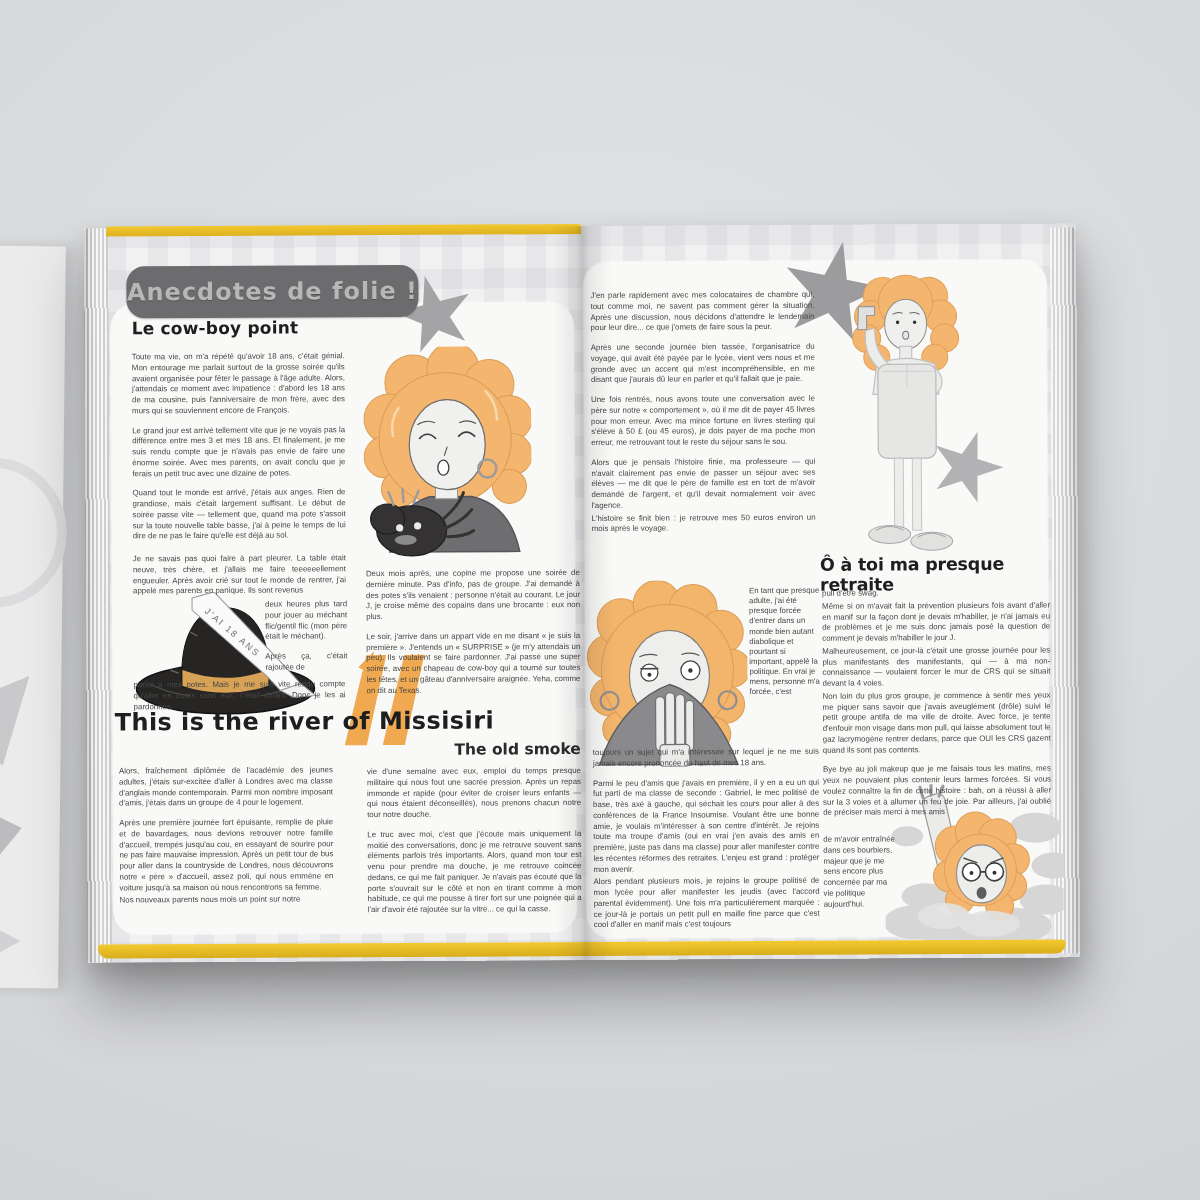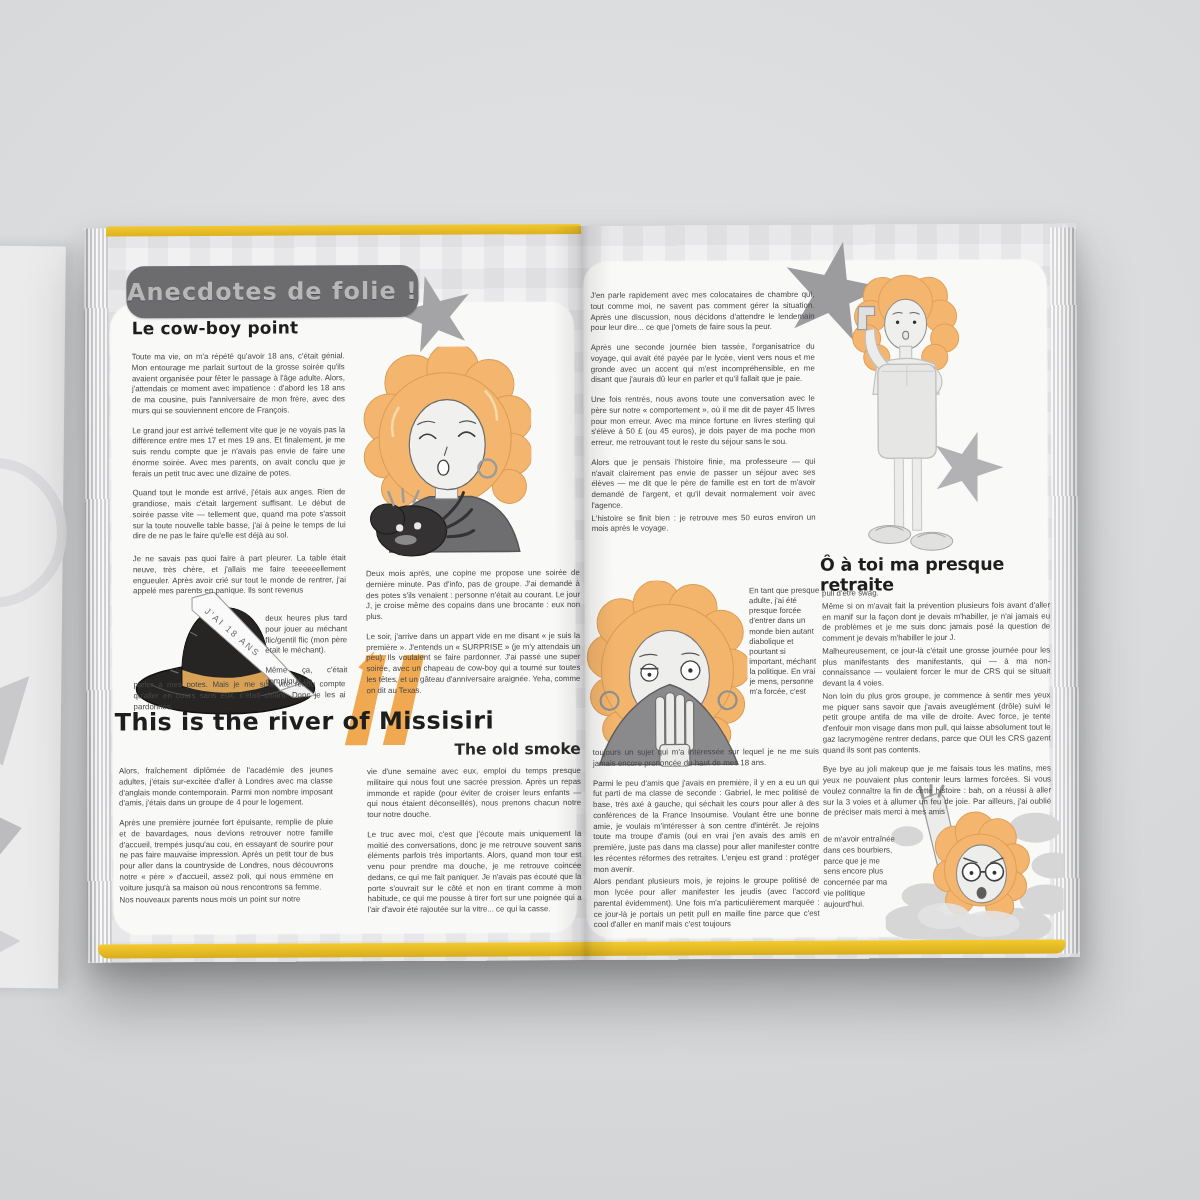--- a/index.html
+++ b/index.html
@@ -58,21 +58,21 @@
   .h-oldsmoke{left:280px;top:514px;width:214px;text-align:right;font-size:15.5px;color:#2a2a2a;}
   .h-retraite{left:734px;top:330px;width:230px;font-size:17.5px;letter-spacing:-.2px;color:#1e1e1e;}
 
   .para{font-size:7.9px;line-height:1.36;color:#474747;text-align:justify;}
   .para p{margin:0 0 9px 0;}
   .para p:last-child{margin-bottom:0;}
   .para .tight{margin-bottom:2px;}
   .para .gap-top{margin-top:9px;}
   .colA1{left:47px;top:124px;width:213px;}
   .p4a{left:47px;top:326px;width:213px;}
-  .hat-side{left:179px;top:386px;width:82px;}
+  .hat-side{left:179px;top:372px;width:82px;}
   .below-hat{left:47px;top:452px;width:212px;}
   .colA2{left:32px;top:538px;width:214px;}
   .colB{left:280px;top:342px;width:214px;}
   .colB2{left:280px;top:540px;width:214px;}
   .colC{left:506px;top:65px;width:224px;}
   .narrowP{left:663px;top:361px;width:72px;text-align:left;font-size:7.8px;line-height:1.3;}
   .politics{left:506px;top:522px;width:226px;}
   .colD{left:736px;top:364px;width:228px;}
   .wrapD{left:736px;top:610px;width:74px;text-align:left;}
 
@@ -107,27 +107,27 @@
     <div class="abs star" style="left:844px;top:206px;width:74px;height:74px;background:#b2b2b4;transform:rotate(18deg);z-index:2;"></div>
 
     <div class="abs badge" style="z-index:6;">
       <span>Anecdotes de folie !</span>
     </div>
 
     <div class="abs h-black h-cowboy" style="z-index:5;">Le cow-boy point</div>
 
     <div class="abs para colA1" style="z-index:5;">
       <p>Toute ma vie, on m'a répété qu'avoir 18 ans, c'était génial. Mon entourage me parlait surtout de la grosse soirée qu'ils avaient organisée pour fêter le passage à l'âge adulte. Alors, j'attendais ce moment avec impatience : d'abord les 18 ans de ma cousine, puis l'anniversaire de mon frère, avec des murs qui se souviennent encore de François.</p>
-      <p>Le grand jour est arrivé tellement vite que je ne voyais pas la différence entre mes 17 et mes 19 ans. Et finalement, je me suis rendu compte que je n'avais pas envie de faire une énorme soirée. Avec mes parents, on avait conclu que je ferais un petit truc avec une dizaine de potes.</p>
+      <p>Le grand jour est arrivé tellement vite que je ne voyais pas la différence entre mes 3 et mes 18 ans. Et finalement, je me suis rendu compte que je n'avais pas envie de faire une énorme soirée. Avec mes parents, on avait conclu que je ferais un petit truc avec une dizaine de potes.</p>
       <p>Quand tout le monde est arrivé, j'étais aux anges. Rien de grandiose, mais c'était largement suffisant. Le début de soirée passe vite — tellement que, quand ma pote s'assoit sur la toute nouvelle table basse, j'ai à peine le temps de lui dire de ne pas le faire qu'elle est déjà au sol.</p>
     </div>
     <div class="abs para p4a" style="z-index:5;">Je ne savais pas quoi faire à part pleurer. La table était neuve, très chère, et j'allais me faire teeeeeellement engueuler. Après avoir crié sur tout le monde de rentrer, j'ai appelé mes parents en panique. Ils sont revenus</div>
     <div class="abs para hat-side" style="z-index:5;">
       <p>deux heures plus tard pour jouer au méchant flic/gentil flic (mon père était le méchant).</p>
-      <p>Même ça, c'était compliqué de</p>
+      <p>Après ça, c'était rajoutée de</p>
     </div>
     <div class="abs para below-hat" style="z-index:5;">parler à mes potes. Mais je me suis vite rendu compte qu'aller en cours sans eux, c'était chiant. Donc je les ai pardonnés.</div>
 
     <div class="abs ill" style="left:44px;top:364px;">
       <svg width="190" height="126" viewBox="0 0 190 126">
         <ellipse cx="95" cy="97" rx="89" ry="25" fill="#262524" stroke="#111" stroke-width="1.5"></ellipse>
         <path d="M52,95 C48,42 68,16 95,16 C122,16 142,42 138,95 Z" fill="#262524" stroke="#111" stroke-width="1"></path>
         <path d="M52,78 Q95,94 138,78 L138,94 Q95,108 52,94 Z" fill="#d7a255"></path>
         <path d="M20,92 q14,8 40,12 M130,104 q24,-4 38,-12" stroke="#6e6e6e" stroke-width="1" fill="none" opacity=".6"></path>
         <path d="M40,78 l8,3 M150,80 l-8,3 M60,40 l7,4 M90,28 l6,2" stroke="#8a8a8a" stroke-width="1.2" opacity=".7"></path>
@@ -267,36 +267,36 @@
         <g fill="#ebebea" stroke="#6f6f6f" stroke-width="1.2">
           <rect x="70" y="116" width="9" height="54" rx="4.5"></rect>
           <rect x="80" y="112" width="9" height="58" rx="4.5"></rect>
           <rect x="90" y="114" width="9" height="56" rx="4.5"></rect>
           <rect x="100" y="120" width="8" height="50" rx="4"></rect>
           <rect x="74" y="164" width="30" height="22" rx="4"></rect>
         </g>
       </svg>
     </div>
 
-    <div class="abs para narrowP" style="z-index:5;">En tant que presque adulte, j'ai été presque forcée d'entrer dans un monde bien autant diabolique et pourtant si important, méchant la politique. En vrai je mens, personne m'a forcée, c'est</div>
+    <div class="abs para narrowP" style="z-index:5;">En tant que presque adulte, j'ai été presque forcée d'entrer dans un monde bien autant diabolique et pourtant si important, appelé la politique. En vrai je mens, personne m'a forcée, c'est</div>
     <div class="abs para politics" style="z-index:5;">
       <p>toujours un sujet qui m'a intéressée sur lequel je ne me suis jamais encore prononcée du haut de mes 18 ans.</p>
       <p class="tight">Parmi le peu d'amis que j'avais en première, il y en a eu un qui fut parti de ma classe de seconde : Gabriel, le mec politisé de base, très axé à gauche, qui séchait les cours pour aller à des conférences de la France Insoumise. Voulant être une bonne amie, je voulais m'intéresser à son centre d'intérêt. Je rejoins toute ma troupe d'amis (oui en vrai j'en avais des amis en première, juste pas dans ma classe) pour aller manifester contre les récentes réformes des retraites. L'enjeu est grand : protéger mon avenir.</p>
       <p>Alors pendant plusieurs mois, je rejoins le groupe politisé de mon lycée pour aller manifester les jeudis (avec l'accord parental évidemment). Une fois m'a particulièrement marquée : ce jour-là je portais un petit pull en maille fine parce que c'est cool d'aller en manif mais c'est toujours</p>
     </div>
 
     <div class="abs h-black h-retraite" style="z-index:5;">Ô à toi ma presque retraite</div>
     <div class="abs para colD" style="z-index:5;">
       <p class="tight">pull d'être swag.</p>
       <p class="tight">Même si on m'avait fait la prévention plusieurs fois avant d'aller en manif sur la façon dont je devais m'habiller, je n'ai jamais eu de problèmes et je me suis donc jamais posé la question de comment je devais m'habiller le jour J.</p>
       <p class="tight">Malheureusement, ce jour-là c'était une grosse journée pour les plus manifestants des manifestants, qui — à ma non-connaissance — voulaient forcer le mur de CRS qui se situait devant la 4 voies.</p>
       <p>Non loin du plus gros groupe, je commence à sentir mes yeux me piquer sans savoir que j'avais aveuglément (drôle) suivi le petit groupe antifa de ma ville de droite. Avec force, je tente d'enfouir mon visage dans mon pull, qui laisse absolument tout le gaz lacrymogène rentrer dedans, parce que OUI les CRS gazent quand ils sont pas contents.</p>
       <p class="gap-top">Bye bye au joli makeup que je me faisais tous les matins, mes yeux ne pouvaient plus contenir leurs larmes forcées. Si vous voulez connaître la fin de cette histoire : bah, on a réussi à aller sur la 3 voies et à allumer un feu de joie. Par ailleurs, j'ai oublié de préciser mais merci à mes amis</p>
     </div>
-    <div class="abs para wrapD" style="z-index:5;">de m'avoir entraînée dans ces bourbiers, parce que je me sens encore plus concernée par ma vie politique aujourd'hui.</div>
+    <div class="abs para wrapD" style="z-index:5;">de m'avoir entraînée dans ces bourbiers, majeur que je me sens encore plus concernée par ma vie politique aujourd'hui.</div>
 
     <div class="abs ill" style="left:798px;top:560px;">
       <svg width="178" height="162" viewBox="0 0 178 162">
         <g fill="#d6d6d7">
           <ellipse cx="30" cy="138" rx="32" ry="17"></ellipse>
             <ellipse cx="76" cy="148" rx="40" ry="18"></ellipse>
           <ellipse cx="126" cy="142" rx="40" ry="18"></ellipse>
             <ellipse cx="160" cy="116" rx="26" ry="15"></ellipse>
           <ellipse cx="168" cy="82" rx="22" ry="13"></ellipse>
             <ellipse cx="150" cy="44" rx="26" ry="15"></ellipse>

